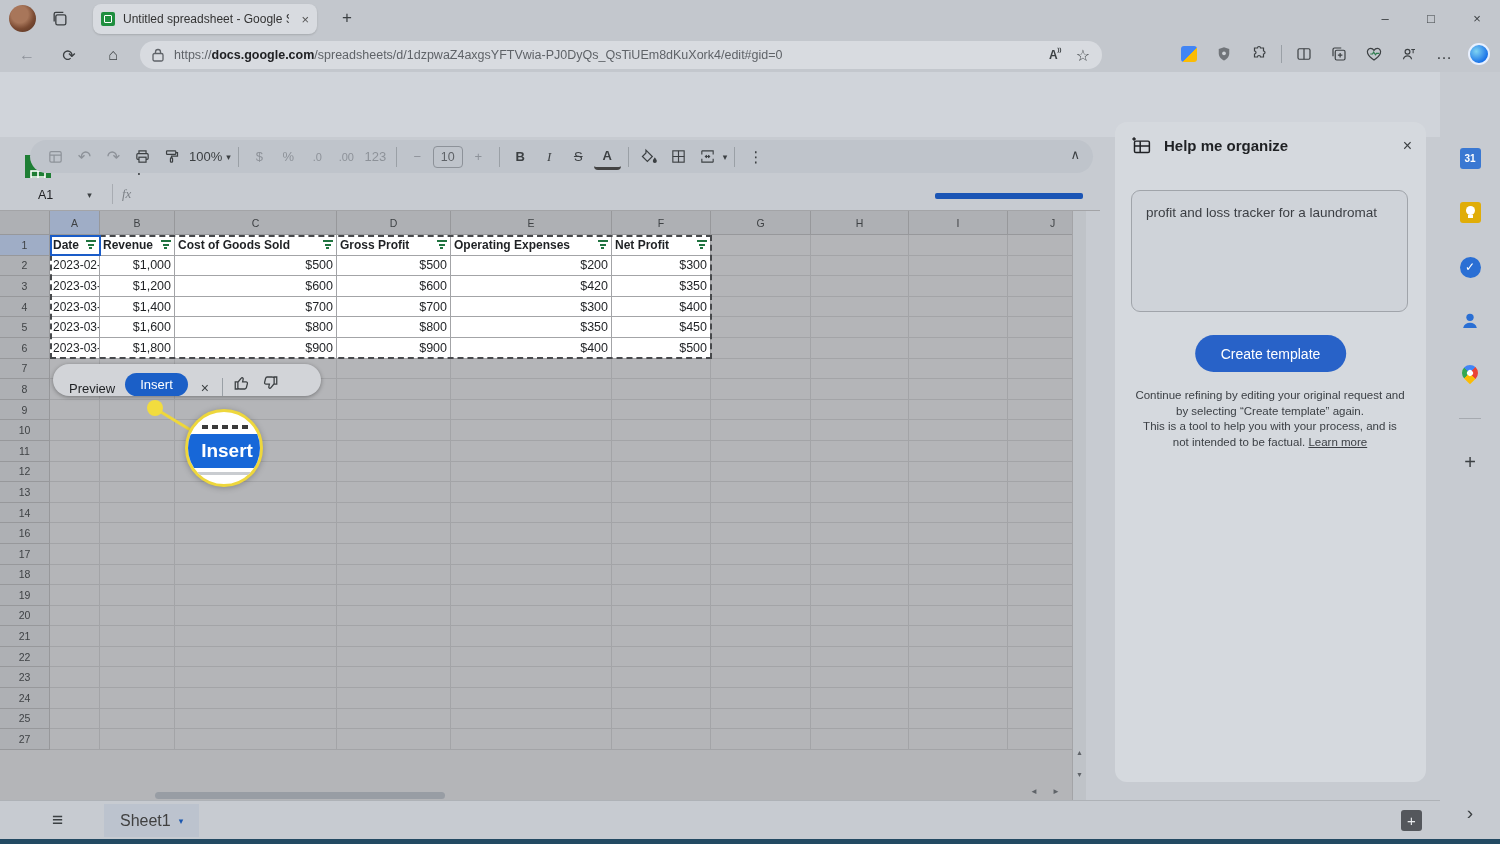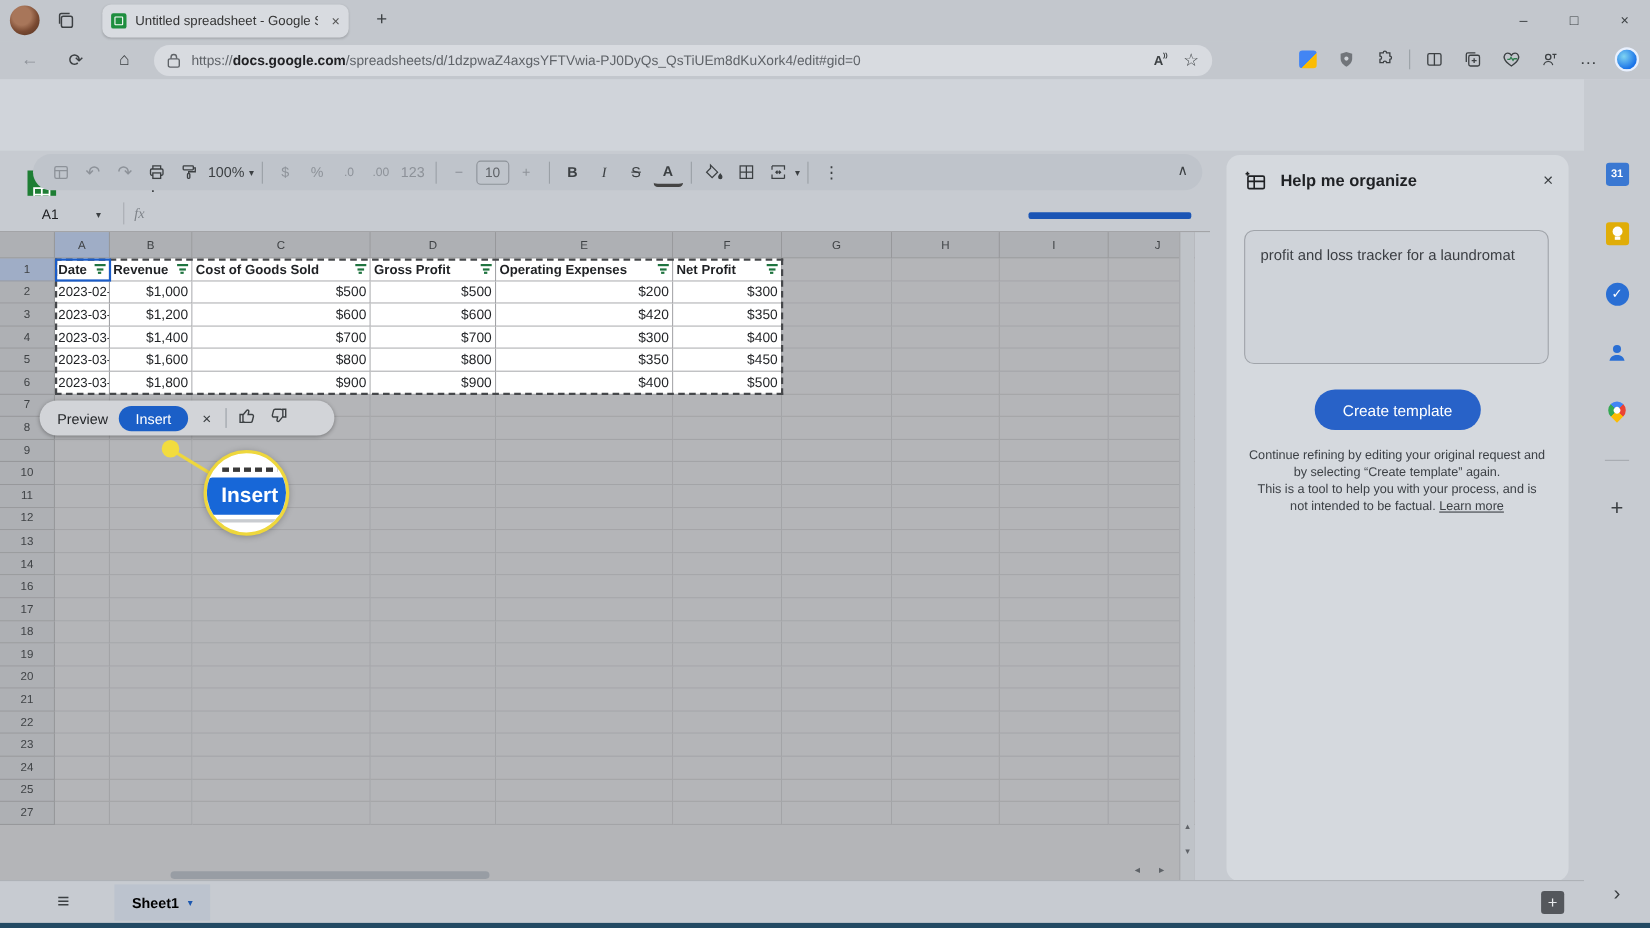--- a/index.html
+++ b/index.html
@@ -95,40 +95,40 @@
   .funnel i { display:block; height:2px; background:#207440; margin:1.5px auto; }
   .funnel i:nth-child(1){ width:10px; } .funnel i:nth-child(2){ width:6px; } .funnel i:nth-child(3){ width:3px; }
   #ants { position:absolute; left:50px; top:24px; width:662px; height:124px; border:2px dashed #46484b; pointer-events:none; }
   #a1sel { position:absolute; left:50px; top:24px; width:51px; height:21px; border:2px solid #1a5cc8; pointer-events:none; }
   .vscroll { position:absolute; right:0; top:0; width:14px; height:589px; background:#bfc3c8; border-left:1px solid #a3a4a7; }
   .vbtn { position:absolute; left:0; width:13px; height:16px; font-size:7px; color:#5f6368; display:flex; align-items:center; justify-content:center; }
   .hthumb { position:absolute; left:155px; top:581px; width:290px; height:7px; border-radius:4px; background:#989da4; }
   .harrow { position:absolute; top:576px; font-size:8px; color:#5f6368; }
 
   
-  .aibar { position:absolute; left:36px; top:364px; width:268px; height:32px; background:#d2d4d8; border-radius:16px;
-    box-shadow:0 1px 4px rgba(0,0,0,.35); display:flex; align-items:center; padding:0 6px 0 16px; gap:10px; }
+  .aibar { position:absolute; left:53px; top:364px; width:268px; height:32px; background:#d2d4d8; border-radius:16px;
+    box-shadow:0 1px 4px rgba(0,0,0,.35); display:flex; align-items:flex-end; padding:0 6px 0 16px; gap:10px; }
   .ai-preview { font-size:13px; color:#1f2124; }
   .ai-insert { background:#1b5fc7; color:#fff; font-size:13px; border:none; border-radius:14px; padding:4px 15px; }
   .ai-x { font-size:14px; color:#3c4043; padding:0 3px; }
   .ai-div { width:1px; height:18px; background:#9aa0a6; }
   .thumb-ic svg { width:18px; height:18px; }
 
   
   .co-line { position:absolute; left:140px; top:395px; width:120px; height:70px; pointer-events:none; }
   .co-circle { position:absolute; left:185px; top:409px; width:78px; height:78px; border-radius:50%; background:#fff;
     border:3px solid #eed73c; box-shadow:0 1px 6px rgba(0,0,0,.25); overflow:hidden; }
   .co-dashes { position:absolute; left:14px; top:13px; width:50px; height:4px;
     background:repeating-linear-gradient(90deg,#3a3a3a 0 6px, transparent 6px 10px); }
   .co-btn { position:absolute; left:0px; top:22px; width:78px; height:34px; background:#1767d8; border-radius:5px;
     color:#fff; font-weight:bold; font-size:19px; display:flex; align-items:center; justify-content:center; }
   .co-gray { position:absolute; left:6px; bottom:9px; width:66px; height:3px; background:#c9ccd0; }
 
   
-  .panel { position:absolute; left:1115px; top:141px; width:311px; height:660px; background:#d5d9de; border-radius:12px; }
+  .panel { position:absolute; left:1115px; top:122px; width:311px; height:660px; background:#d5d9de; border-radius:12px; }
   .p-head { position:absolute; left:16px; top:13px; right:14px; display:flex; align-items:center; }
   .p-head svg { width:21px; height:21px; }
   .p-title { font-size:15px; font-weight:bold; color:#1f2124; margin-left:12px; }
   .p-close { margin-left:auto; font-size:16px; color:#3c4043; }
   .p-area { position:absolute; left:16px; top:68px; width:277px; height:122px; background:#cfd3d9; border:1px solid #a0a4aa;
     border-radius:9px; padding:12px 14px; font-size:13.5px; color:#3b3e43; line-height:19px; }
   .p-btn { position:absolute; left:50%; transform:translateX(-50%); top:213px; height:37px; background:#2862c8; color:#fff;
     border:none; border-radius:19px; font-size:14px; padding:0 26px; }
   .p-disc { position:absolute; left:19px; top:266px; width:272px; font-size:11.5px; color:#3c4045; text-align:center; line-height:15.5px; }
   .p-disc a { color:#3c4045; text-decoration:underline; }
@@ -147,21 +147,21 @@
     background:conic-gradient(#4285f4 0 25%, #ea4335 25% 50%, #fbbc04 50% 75%, #34a853 75%); }
   .pin::after { content:""; position:absolute; left:5px; top:5px; width:6px; height:6px; border-radius:50%; background:#fff; }
   .r-div { position:absolute; left:50%; transform:translateX(-50%); width:22px; height:1px; background:#a6aab0; }
   .r-plus { font-size:20px; color:#3c4043; }
   .r-chev { position:absolute; left:50%; transform:translateX(-50%); bottom:14px; font-size:19px; color:#3c4043; }
 
   
   .bottombar { position:absolute; left:0; bottom:5px; width:1440px; height:39px; background:#c7cbd1; border-top:1px solid #aeb2b7; }
   .bb-menu { position:absolute; left:52px; top:8px; font-size:19px; color:#3c4043; }
   .sheettab { position:absolute; left:104px; top:3px; height:33px; background:#bcc3ce; display:flex; align-items:center; gap:8px; padding:0 16px; }
-  .sheettab .lbl { color:#000000; font-weight:bold; font-size:13px; }
+  .sheettab .lbl { color:#404040; font-weight:normal; font-size:16px; }
   .sheettab .crt { color:#1b57b0; font-size:9px; }
   .bb-add { position:absolute; left:1401px; top:9px; width:21px; height:21px; background:#54575c; border-radius:3px;
     color:#e8eaed; font-size:15px; display:flex; align-items:center; justify-content:center; }
   .bottomedge { position:absolute; left:0; bottom:0; width:1500px; height:5px; background:#234a63; }
 </style>
 </head>
 <body>
 
 <div id="stage">
 

